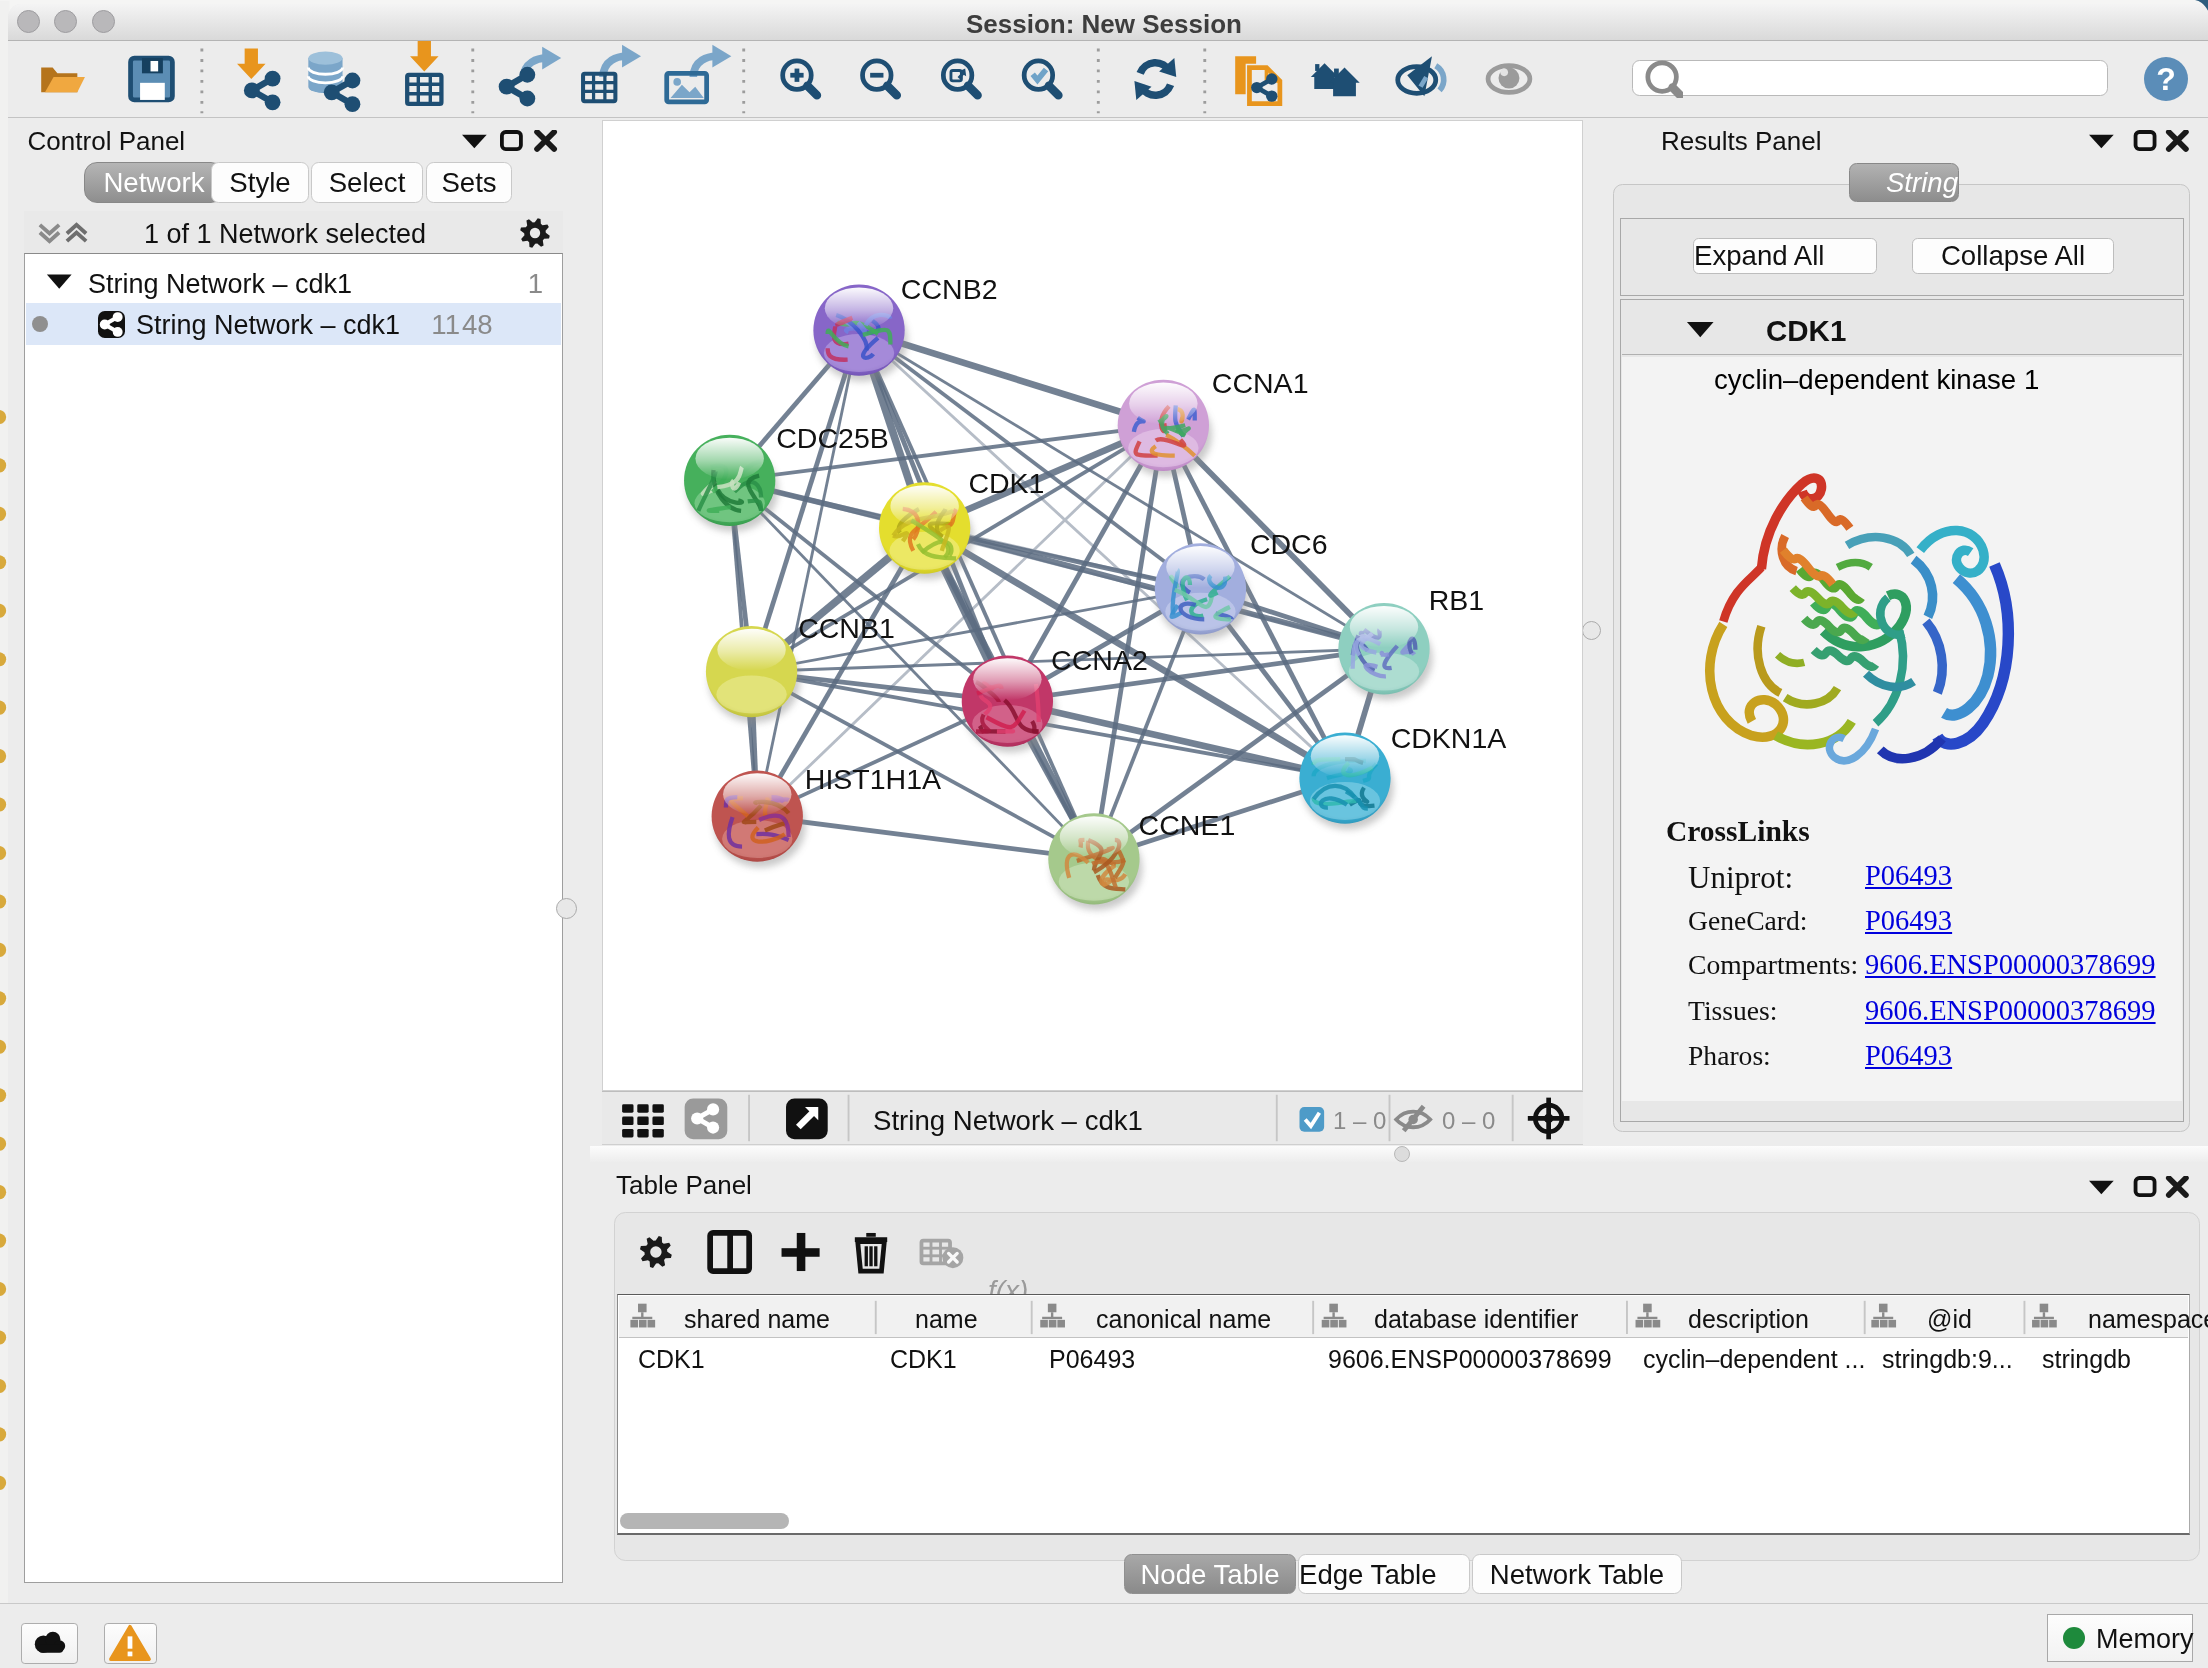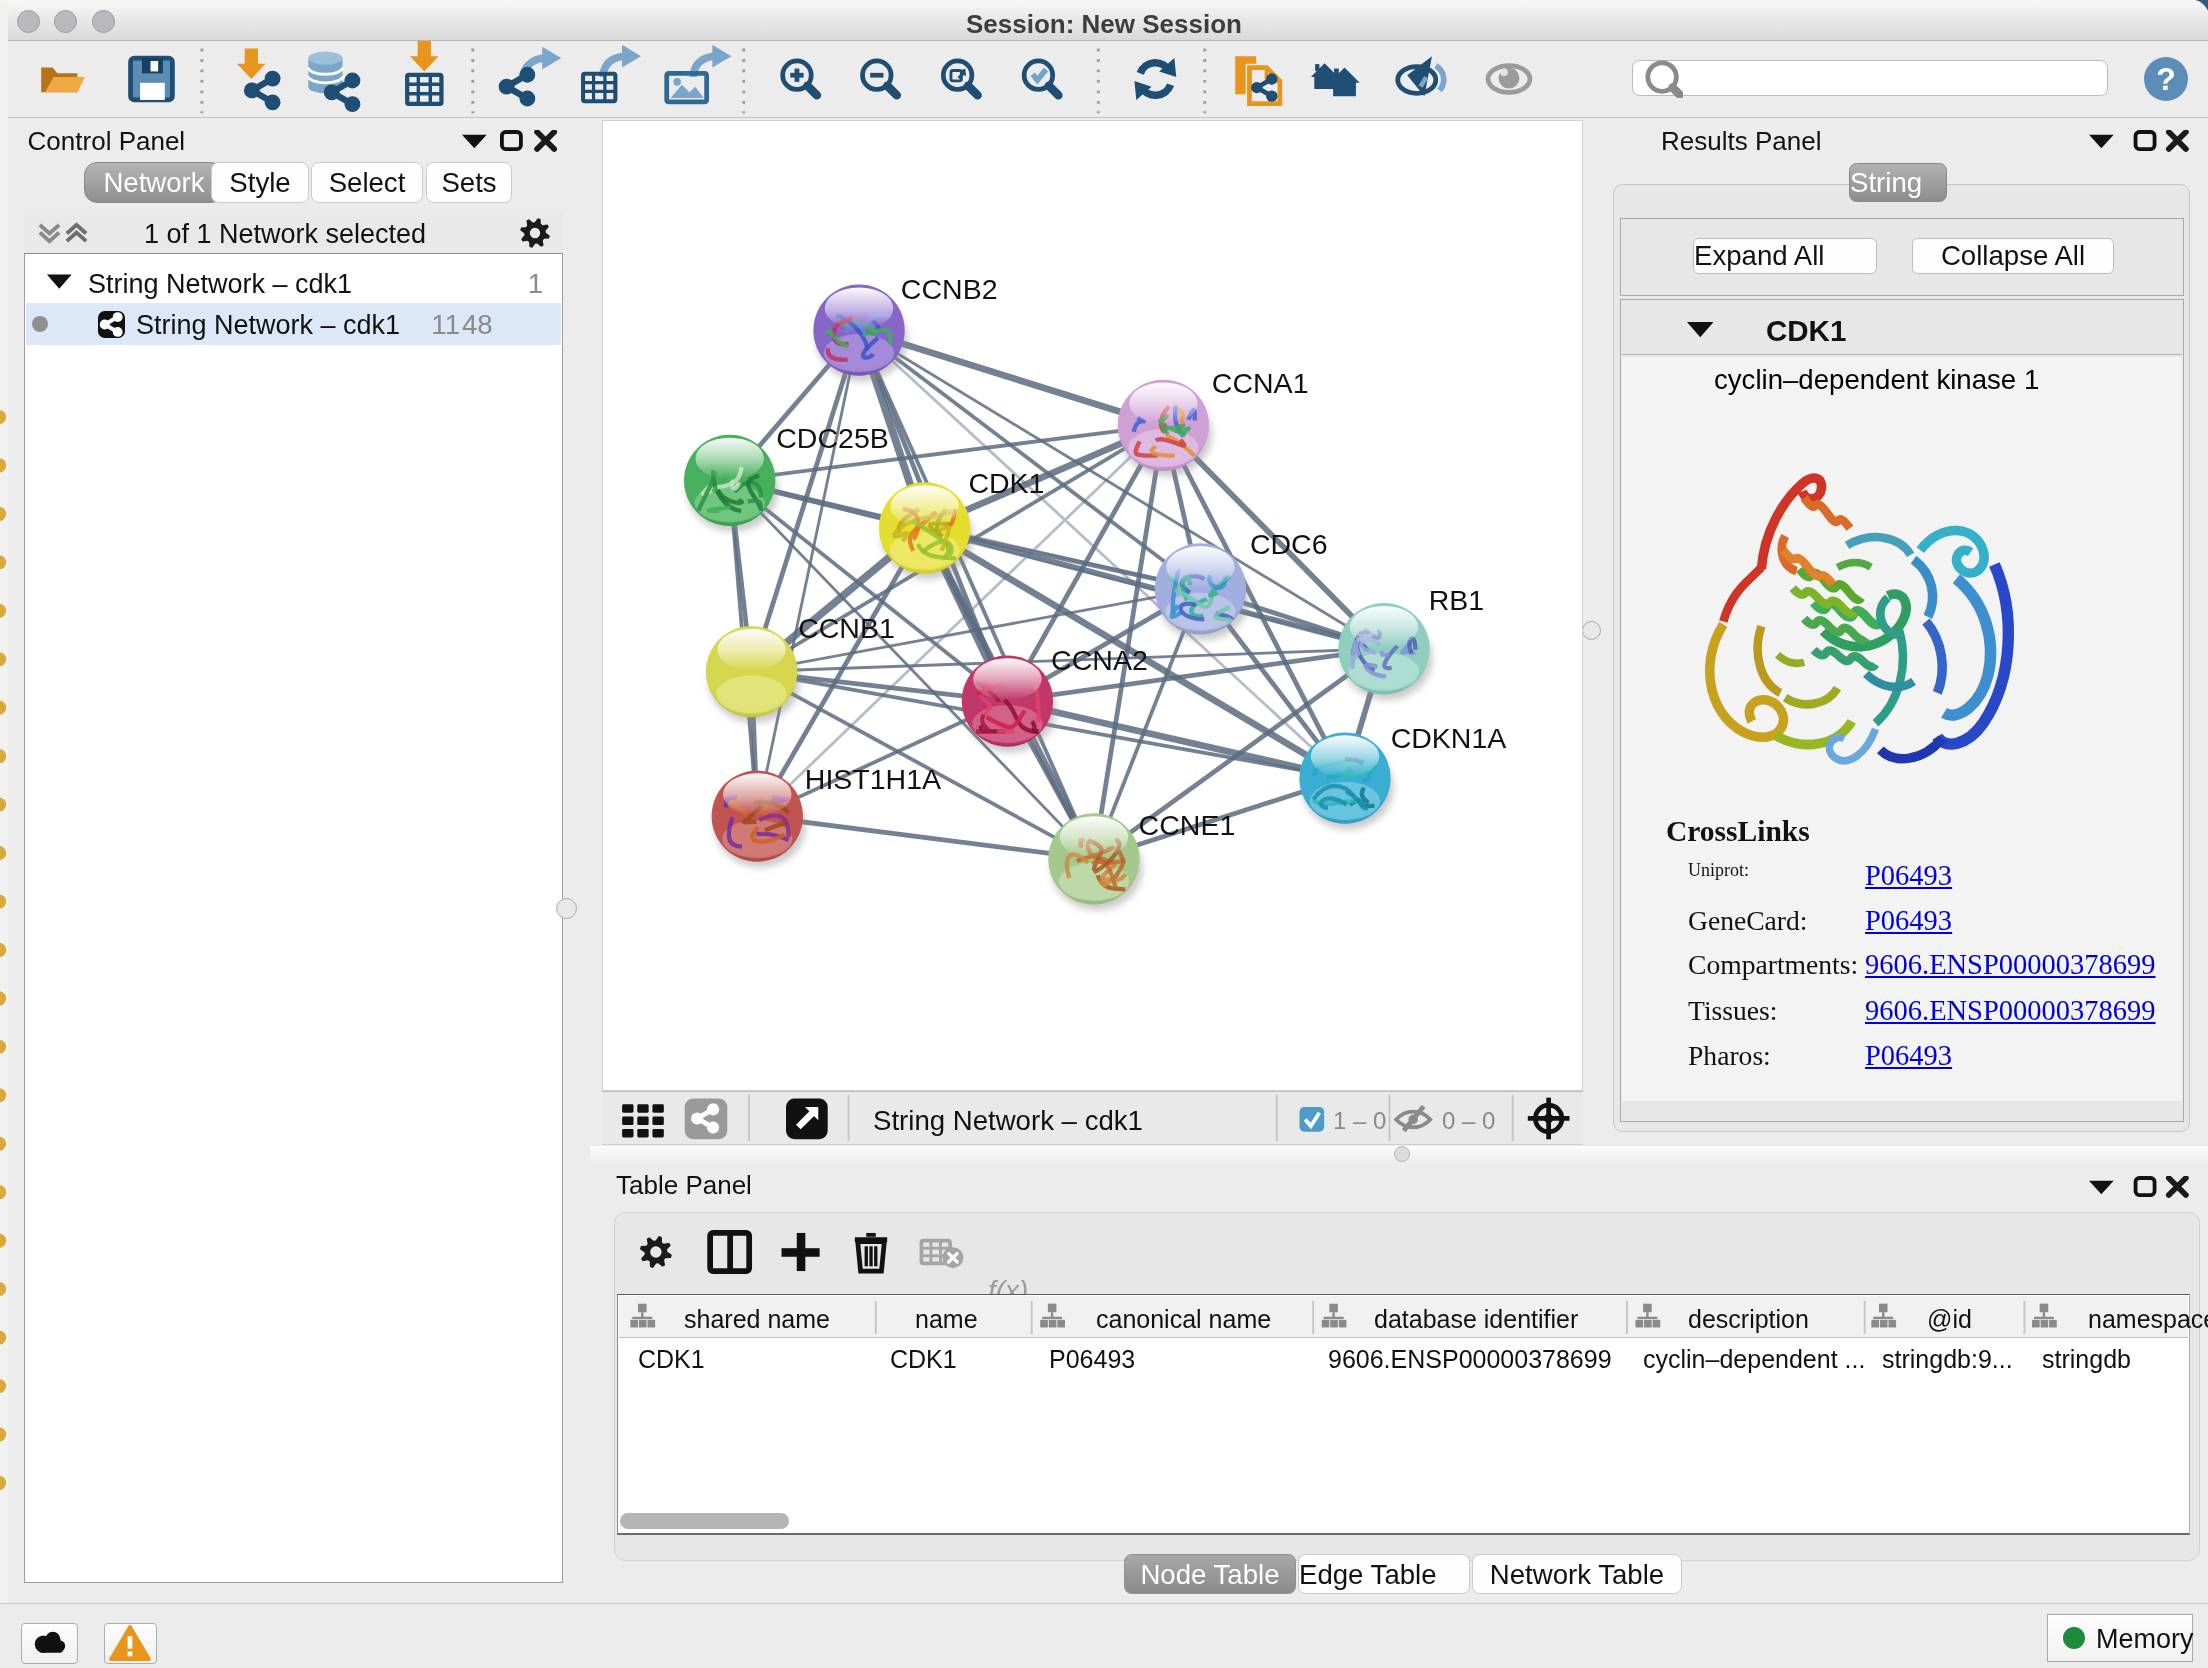--- a/index.html
+++ b/index.html
@@ -596,21 +596,21 @@
 <div class="abs" style="left:590px;top:1146px;width:1619px;height:16px;background:linear-gradient(180deg,#fcfcfc,#ededed);"></div>
 <div class="abs" style="left:1394px;top:1146px;width:16px;height:16px;border-radius:50%;background:#dcdcdc;border:1px solid #b8b8b8;"></div>
 <div class="abs hdr" style="left:1661px;top:126px;">Results Panel</div>
 <svg style="position:absolute;left:2089px;top:130px;" width="114" height="23" viewBox="0 0 120 24">
     <polygon points="0,5.0 26,5.0 13,19.0" fill="#111"></polygon>
     <rect x="49" y="2" width="20" height="18" rx="4" fill="none" stroke="#111" stroke-width="4"></rect>
     <line x1="84" y1="2" x2="102" y2="20" stroke="#1a1a1a" stroke-width="6" stroke-linecap="round"></line>
     <line x1="84" y1="20" x2="102" y2="2" stroke="#1a1a1a" stroke-width="6" stroke-linecap="round"></line>
   </svg>
 <div class="abs" style="left:1613px;top:184px;width:577px;height:948px;background:#e7e7e7;border:1.9px solid #c6c6c6;border-radius:9.5px;"></div>
-<div class="abs" style="left:1849px;top:163px;width:98px;height:39px;background:linear-gradient(180deg,#b2b2b2,#8d8d8d);border:1px solid #888;border-radius:7.6px;color:#fff;font-size:27.6px;text-align:left;line-height:38px;">String</div>
+<div class="abs" style="left:1849px;top:163px;width:110px;height:39px;background:linear-gradient(180deg,#b2b2b2,#8d8d8d);border:1px solid #888;border-radius:7.6px;color:#fff;font-size:27.6px;text-align:right;line-height:38px;font-style:italic;">String</div>
 <div class="abs" style="left:1620px;top:218px;width:564px;height:78px;border:1.9px solid #a8a8a8;"></div>
 <div class="abs" style="left:1693px;top:238px;width:184px;height:36px;background:#fdfdfd;border:1px solid #bdbdbd;border-radius:5.7px;font-size:27.6px;line-height:34px;color:#111;">Expand All</div>
 <div class="abs" style="left:1912px;top:238px;width:202px;height:36px;background:#fdfdfd;border:1px solid #bdbdbd;border-radius:5.7px;font-size:27.6px;text-align:center;line-height:34px;color:#111;">Collapse All</div>
 <div class="abs" style="left:1620px;top:299px;width:564px;height:823px;border:1.9px solid #a8a8a8;"></div>
 <div class="abs" style="left:1622px;top:301px;width:560px;height:54px;background:#e7e7e7;border-bottom:1.9px solid #b0b0b0;"></div>
 <svg style="position:absolute;left:1686px;top:321px;" width="28.5" height="19" viewBox="0 0 30 20">
     <polygon points="1,1.0 29,1.0 15,17.0" fill="#111"></polygon>
   </svg>
 <div class="abs" style="left:1766px;top:314px;font-size:29.5px;font-weight:700;color:#111;">CDK1</div>
 <div class="abs" style="left:1622px;top:357px;width:560px;height:744px;background:#f3f3f3;"></div>
@@ -639,21 +639,21 @@
     <path d="M95,180 C85,210 95,240 115,250" fill="none" stroke="#b99a1c" stroke-width="9"></path>
     <path d="M120,255 C140,268 165,262 175,245" fill="none" stroke="#a0aa20" stroke-width="9"></path>
     <path d="M185,95 C210,80 240,85 252,105" fill="none" stroke="#48a0b8" stroke-width="9"></path>
     <path d="M255,110 C275,125 280,150 270,170" fill="none" stroke="#3a8ec8" stroke-width="10"></path>
     <path d="M268,175 C285,195 290,225 280,250" fill="none" stroke="#3565c8" stroke-width="10"></path>
     <path d="M175,118 Q195,108 210,118" fill="none" stroke="#52aa40" stroke-width="8"></path>
     <path d="M205,230 C220,245 240,248 255,238" fill="none" stroke="#2f8ea0" stroke-width="9"></path>
     <path d="M112,210 Q125,222 140,218" fill="none" stroke="#8fae24" stroke-width="8"></path>
   </svg>
 <div class="abs" style="left:1666px;top:815px;font-family:'Liberation Serif',serif;font-size:29.5px;font-weight:700;color:#111;">CrossLinks</div>
-<div class="abs" style="left:1688px;top:860px;font-family:'Liberation Serif',serif;font-size:18px;color:#111;">Uniprot:</div>
+<div class="abs" style="left:1688px;top:860px;font-family:'Liberation Serif',serif;font-size:31px;color:#111;">Uniprot:</div>
 <div class="abs" style="left:1865px;top:860px;font-family:'Liberation Serif',serif;font-size:28.5px;color:#0000dd;text-decoration:underline;white-space:nowrap;">P06493</div>
 <div class="abs" style="left:1688px;top:905px;font-family:'Liberation Serif',serif;font-size:27.6px;color:#111;">GeneCard:</div>
 <div class="abs" style="left:1865px;top:905px;font-family:'Liberation Serif',serif;font-size:28.5px;color:#0000dd;text-decoration:underline;white-space:nowrap;">P06493</div>
 <div class="abs" style="left:1688px;top:949px;font-family:'Liberation Serif',serif;font-size:27.6px;color:#111;">Compartments:</div>
 <div class="abs" style="left:1865px;top:949px;font-family:'Liberation Serif',serif;font-size:28.5px;color:#0000dd;text-decoration:underline;white-space:nowrap;">9606.ENSP00000378699</div>
 <div class="abs" style="left:1688px;top:995px;font-family:'Liberation Serif',serif;font-size:27.6px;color:#111;">Tissues:</div>
 <div class="abs" style="left:1865px;top:995px;font-family:'Liberation Serif',serif;font-size:28.5px;color:#0000dd;text-decoration:underline;white-space:nowrap;">9606.ENSP00000378699</div>
 <div class="abs" style="left:1688px;top:1040px;font-family:'Liberation Serif',serif;font-size:27.6px;color:#111;">Pharos:</div>
 <div class="abs" style="left:1865px;top:1040px;font-family:'Liberation Serif',serif;font-size:28.5px;color:#0000dd;text-decoration:underline;white-space:nowrap;">P06493</div>
 <div class="abs hdr" style="left:616px;top:1170px;">Table Panel</div>

